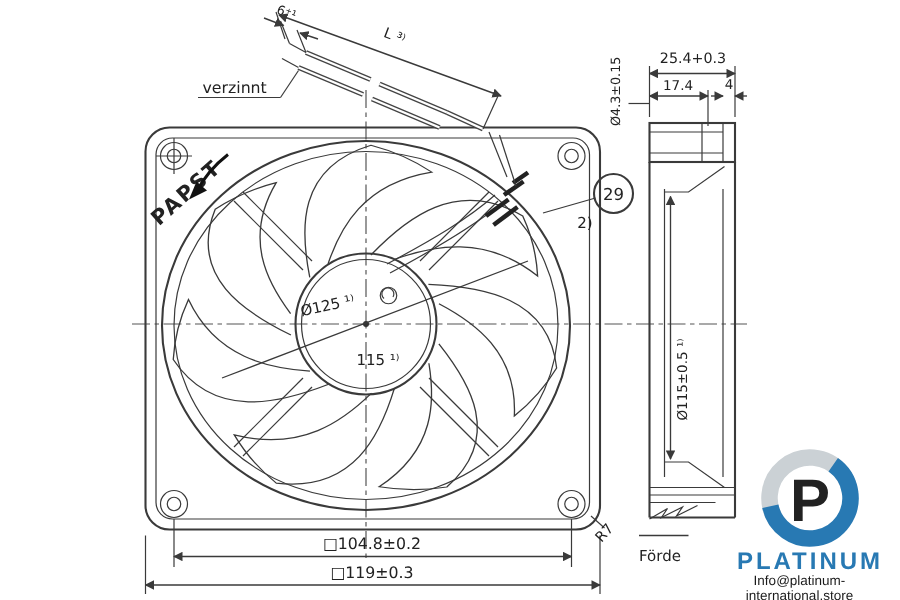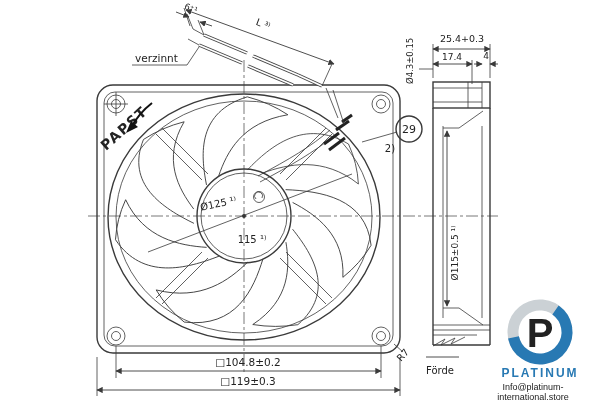--- a/index.html
+++ b/index.html
@@ -7,21 +7,21 @@
          font-family:"DejaVu Sans",sans-serif;}
   svg{position:absolute;left:0;top:0;}
   svg text{fill:#222;font-family:"DejaVu Sans",sans-serif;}
   .med{stroke:#3a3a3a;stroke-width:1.4;fill:none;}
   .thin{stroke:#3a3a3a;stroke-width:0.8;fill:none;}
   .dim{stroke:#3a3a3a;stroke-width:0.9;fill:none;}
   .cl{stroke:#555;stroke-width:0.8;fill:none;stroke-dasharray:12 3 3 3;}
   .wire{stroke:#444;stroke-width:3.4;fill:none;}
   .wirecore{stroke:#ffffff;stroke-width:1.6;fill:none;}
   .wm-brand{position:absolute;left:488px;top:366px;width:104px;text-align:center;
-            color:#2879b3;font-weight:bold;font-size:12px;letter-spacing:2px;
+            color:#2879b3;font-weight:bold;font-size:16px;letter-spacing:2px;
             font-family:"Liberation Sans",sans-serif;}
   .wm-email{position:absolute;left:470px;top:382px;width:126px;text-align:center;
             color:#1b1b1b;font-size:9px;font-family:"Liberation Sans",sans-serif;}
 </style>
 </head>
 <body>
 
 <div class="stage">
 <svg width="600" height="400" viewBox="0 0 600 400">
   <defs>

